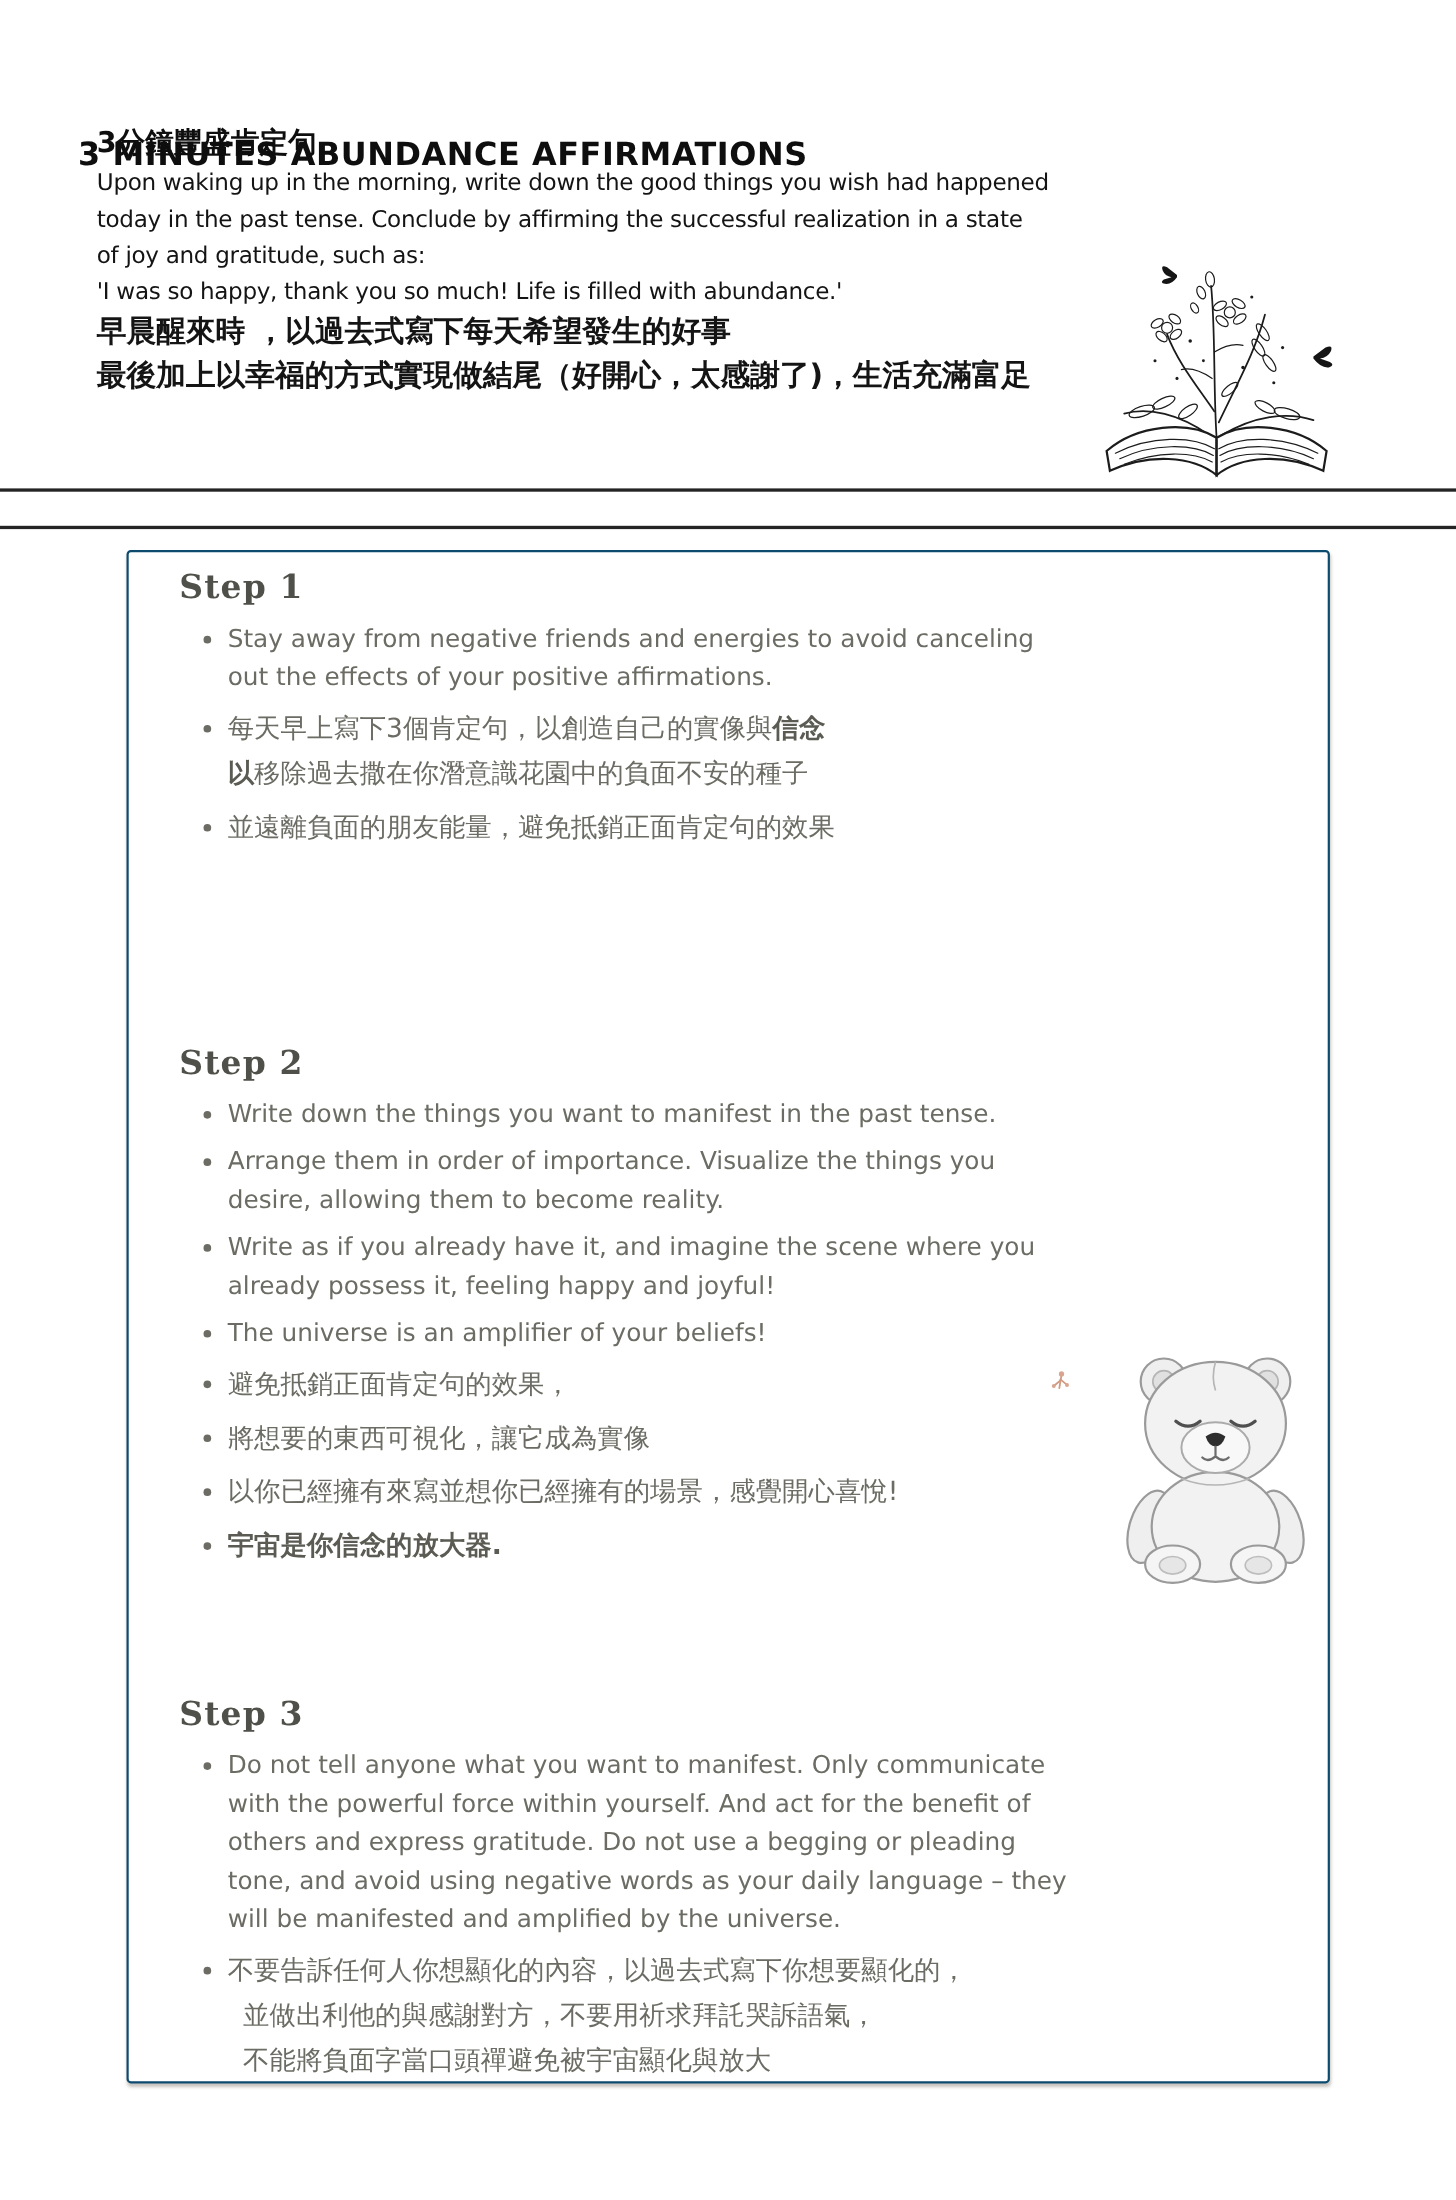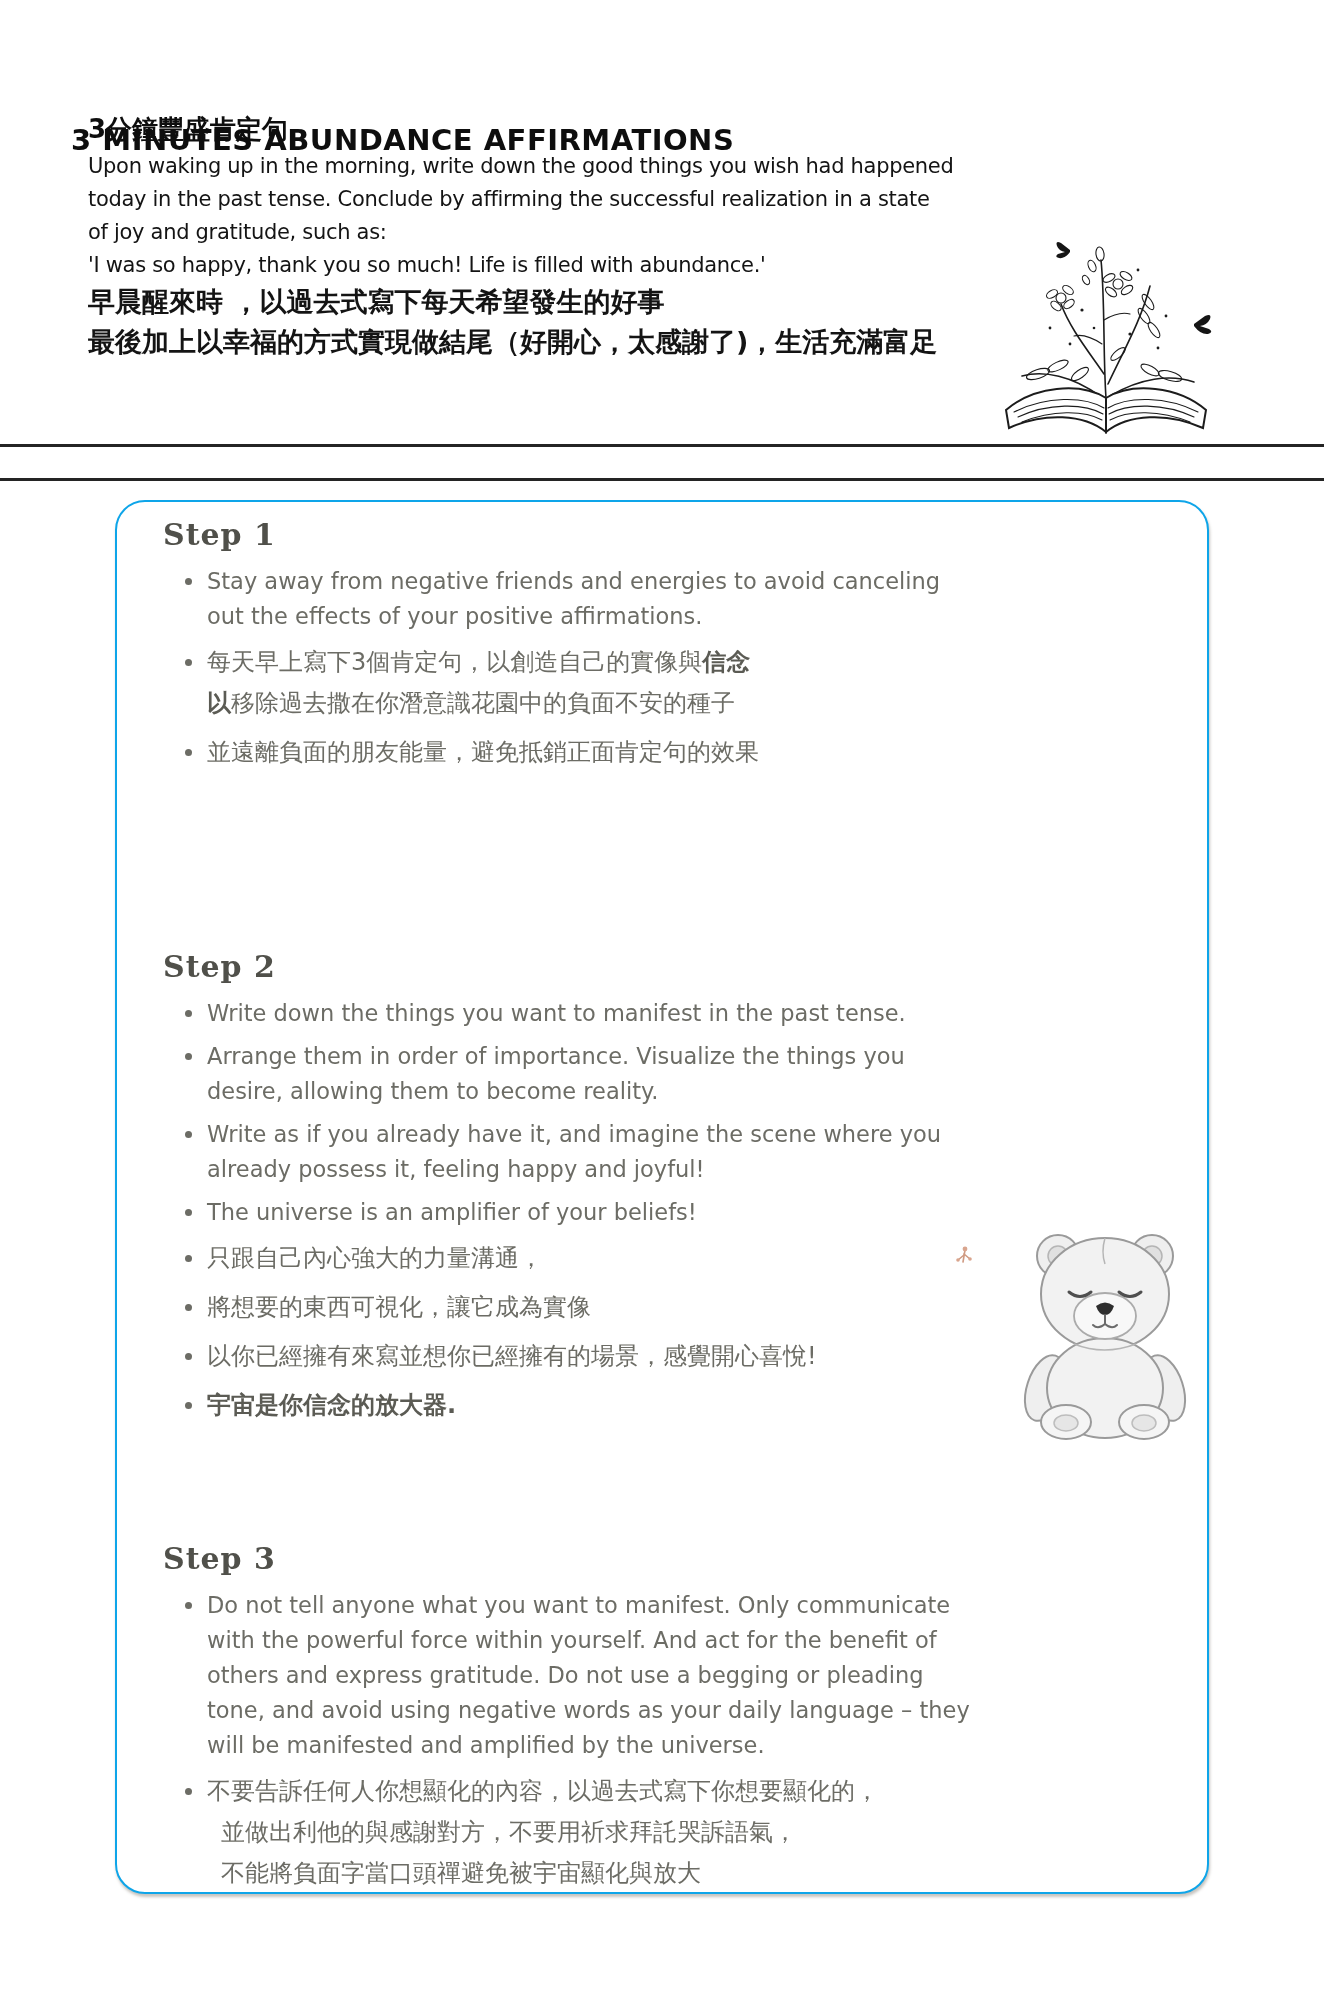--- a/index.html
+++ b/index.html
@@ -20,21 +20,21 @@
   .bear-art{position:absolute;left:1014px;top:1216px;width:182px;height:230px;}
   .flower-art{position:absolute;left:950px;top:1240px;width:30px;height:30px;}
 
   
   .rule{position:absolute;left:0;width:1324px;height:3px;background:#242424;}
   .rule-1{top:444px;}
   .rule-2{top:478px;}
 
   
   .content-box{position:absolute;left:115px;top:500px;width:1090px;height:1390px;
-               border:2px solid #0ea5e9;border-radius:30px;background:#ffffff;
+               border:2px solid #0c4a6e;border-radius:4px;background:#ffffff;
                box-shadow:1px 3px 3px rgba(130,124,112,.45);}
 
   
   .step{position:absolute;left:46px;}
   .step-1{top:16px;}
   .step-2{top:448px;}
   .step-3{top:1040px;}
   .step-heading{margin:0;font-family:"DejaVu Serif",serif;font-weight:bold;
                 font-size:30px;line-height:34px;letter-spacing:1px;color:#50504a;}
   .step ul{list-style:none;margin:12px 0 0 0;padding:0;}
@@ -150,21 +150,21 @@
           <li class="cn"><span>並遠離負面的朋友能量，避免抵銷正面肯定句的效果</span></li>
         </ul>
     </section>
     <section class="step step-2">
       <h3 class="step-heading">Step 2</h3>
       <ul>
           <li><span>Write down the things you want to manifest in the past tense.</span></li>
           <li><span>Arrange them in order of importance. Visualize the things you</span><br><span>desire, allowing them to become reality.</span></li>
           <li><span>Write as if you already have it, and imagine the scene where you</span><br><span>already possess it, feeling happy and joyful!</span></li>
           <li><span>The universe is an amplifier of your beliefs!</span></li>
-          <li class="cn"><span>只跟自己內心強大的力量溝通，</span></li>
+          <li class="cn"><span>避免抵銷正面肯定句的效果，</span></li>
           <li class="cn"><span>將想要的東西可視化，讓它成為實像</span></li>
           <li class="cn"><span>以你已經擁有來寫並想你已經擁有的場景，感覺開心喜悅!</span></li>
           <li class="cn"><span class="b">宇宙是你信念的放大器.</span></li>
         </ul>
     </section>
     <section class="step step-3">
       <h3 class="step-heading">Step 3</h3>
       <ul>
           <li><span>Do not tell anyone what you want to manifest. Only communicate</span><br><span>with the powerful force within yourself. And act for the benefit of</span><br><span>others and express gratitude. Do not use a begging or pleading</span><br><span>tone, and avoid using negative words as your daily language – they</span><br><span>will be manifested and amplified by the universe.</span></li>
           <li class="cn"><span>不要告訴任何人你想顯化的內容，以過去式寫下你想要顯化的，</span><br><span class="ind"></span><span>並做出利他的與感謝對方，不要用祈求拜託哭訴語氣，</span><br><span class="ind"></span><span>不能將負面字當口頭禪避免被宇宙顯化與放大</span></li>

